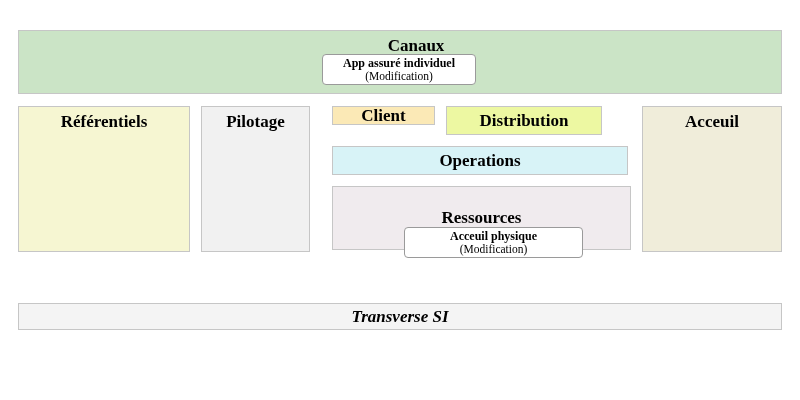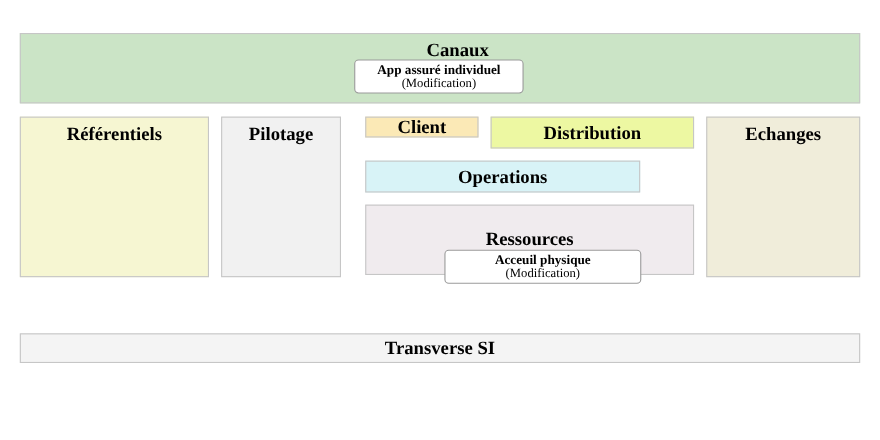--- a/index.html
+++ b/index.html
@@ -51,22 +51,22 @@
     font-size:11.5px;
     line-height:13px;
     white-space:nowrap;
   }
   
   #canaux{left:18px;top:30px;width:764px;height:64px;padding-left:32px;}
   #canaux .card{left:303px;top:23px;width:154px;height:31px;}
   #referentiels{left:18px;top:106px;width:172px;height:146px;}
   #pilotage{left:201px;top:106px;width:109px;height:146px;}
   #client{left:332px;top:106px;width:103px;height:19px;}
-  #distribution{left:446px;top:106px;width:185px;height:29px;}
-  #operations{left:332px;top:146px;width:250px;height:29px;align-items:center;}
+  #distribution{left:446px;top:106px;width:156px;height:29px;}
+  #operations{left:332px;top:146px;width:296px;height:29px;align-items:center;}
   #ressources{left:332px;top:186px;width:299px;height:64px;}
   #ressources .hdr{padding-top:21px;}
   #ressources .card{left:71px;top:40px;width:179px;height:31px;}
   #echanges{left:642px;top:106px;width:140px;height:146px;}
   #data-plateforme{left:18px;top:262px;width:764px;height:29px;border-color:#d6d6d6;}
   #transverse-si{left:18px;top:303px;width:764px;height:27px;}
 </style>
 </head>
 <body>
 
@@ -102,21 +102,21 @@
 
   <div class="block" id="ressources" style="background: rgb(240, 235, 238);">
     <span class="hdr">Ressources</span>
     <div class="card">
       <span class="card-title">Acceuil physique</span>
       <span class="card-sub">(Modification)</span>
     </div>
   </div>
 
   <div class="block" id="echanges" style="background: rgb(240, 237, 218);">
-    <span class="hdr">Echanges</span>
+    <span class="hdr">Acceuil</span>
   </div>
 
 
-  <div class="block centered" id="transverse-si" style="background: rgb(244, 244, 244);">
+  <div class="block centered" id="transverse-si" style="background: rgb(244, 244, 244); font-style: italic;">
     <span class="hdr">Transverse SI</span>
   </div>
 
 </div>
 
 </body></html>

